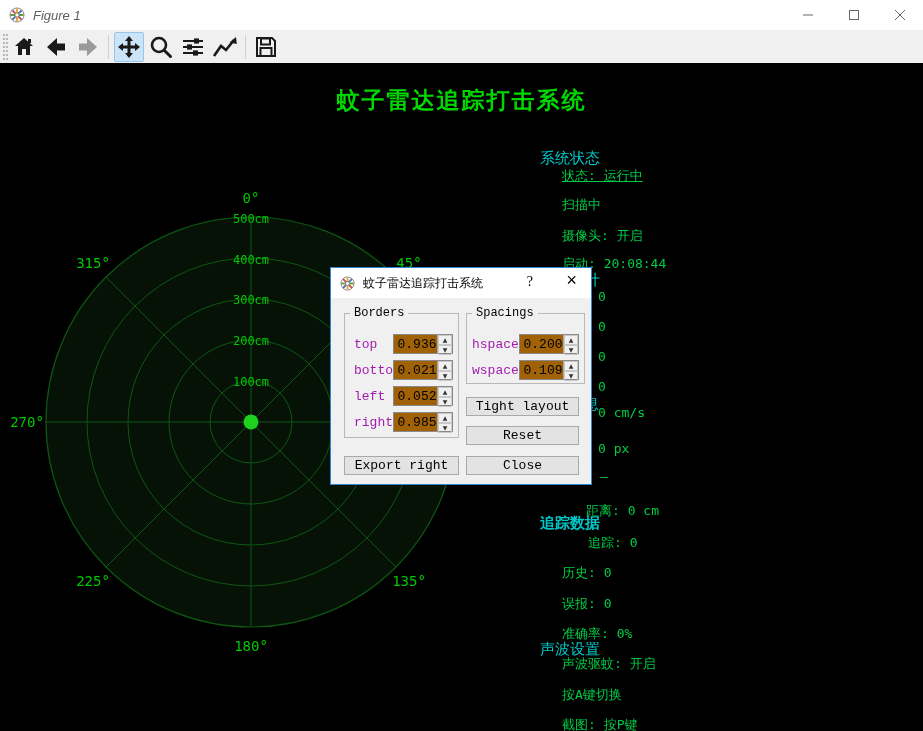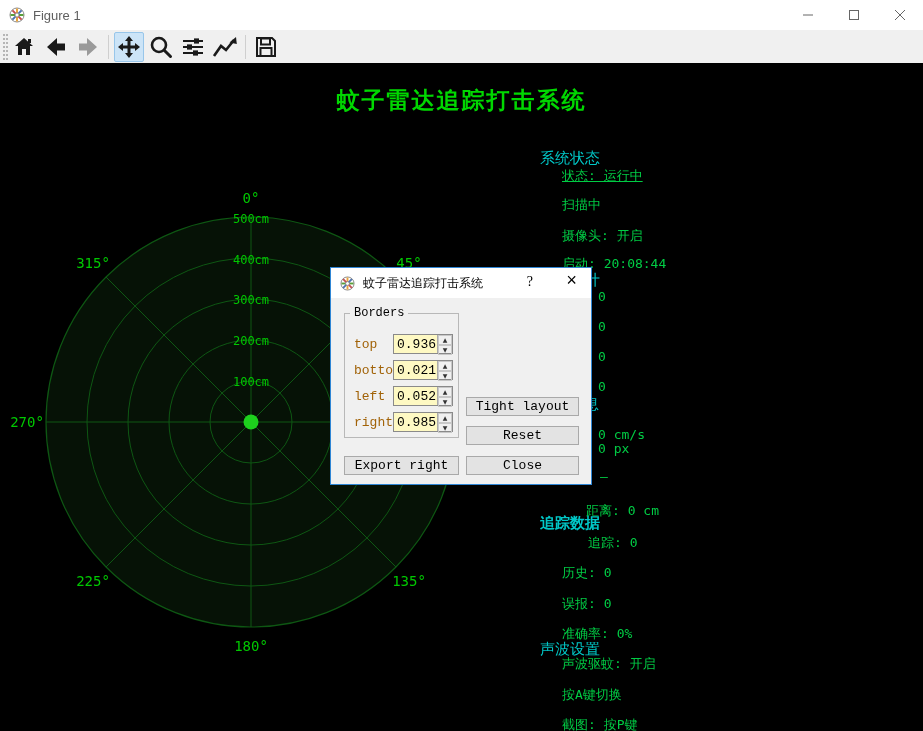--- a/index.html
+++ b/index.html
@@ -2,21 +2,21 @@
 <html><head>
 <meta charset="utf-8">
 <style>
   * { margin:0; padding:0; box-sizing:border-box; }
   html,body { width:923px; height:731px; background:#000; overflow:hidden;
               font-family:"DejaVu Sans Mono", monospace; }
   .window { position:relative; width:923px; height:731px; background:#000; }
 
   
   .titlebar { position:absolute; left:0; top:0; width:923px; height:30px;
-              background:#ffffff; display:flex; align-items:center; }
+              background:#ffffff; display:flex; align-items:center;font-style:italic; }
   .titlebar .app-icon { margin-left:9px; width:16px; height:16px; }
   .titlebar .title-text { margin-left:8px; font-size:13px; color:#606060;
               font-family:"Liberation Sans", sans-serif; }
   .win-controls { position:absolute; right:0; top:0; height:30px; display:flex; }
   .win-btn { width:46px; height:30px; display:flex; align-items:center;
              justify-content:center; }
 
   
   .toolbar { position:absolute; left:0; top:30px; width:923px; height:33px;
              background:#f0f0f0; display:flex; align-items:center; }
@@ -53,25 +53,25 @@
                     font-family:"Liberation Sans", sans-serif; }
   .dlg-help { position:absolute; right:58px; top:6px; font-size:14px; color:#000;
               font-family:"Liberation Serif", serif; }
   .dlg-close { position:absolute; right:14px; top:3px; font-size:18px; color:#000; }
   .dlg-body { position:relative; width:260px; height:186px; background:#f0f0f0; }
   fieldset { position:absolute; border:1px solid #b8b8b8; }
   legend { font-size:12px; color:#000; padding:0 4px; margin-left:5px; }
   .fs-borders { left:13px; top:8px; width:115px; height:132px; }
   .fs-spacings { left:135px; top:8px; width:119px; height:78px; }
   .spin-row { position:absolute; left:0; width:100%; height:20px; }
-  .spin-label { position:absolute; left:9px; top:3px; font-size:13px; color:#a16207; }
+  .spin-label { position:absolute; left:9px; top:3px; font-size:13px; color:#a21caf; }
   .spinbox { position:absolute; right:5px; top:0; width:60px; height:20px;
              border:1px solid #8a8a8a; background:#fff; display:flex; }
   .spin-value { width:43px; height:18px; border:none; outline:none; font-size:13px;
-                font-family:"Liberation Mono", monospace; padding-left:3px; background:#fef9c3; }
+                font-family:"Liberation Mono", monospace; padding-left:3px; background:#a16207;text-align:center; }
   .spinner { width:15px; height:18px; border-left:1px solid #aaa; background:#f0f0f0;
              display:flex; flex-direction:column; }
   .spin-up,.spin-down { flex:1; font-size:6px; line-height:8px; text-align:center;
              color:#333; font-family:"DejaVu Sans", sans-serif; border:1px solid #c8c8c8; }
   .dlg-btn { position:absolute; background:#e3e3e3; border:1px solid #a9a9a9;
              font-size:13px; color:#000; font-family:"Liberation Mono", monospace;
              display:flex; align-items:center; justify-content:center; }
   .btn-tight { left:135px; top:99px; width:113px; height:19px; }
   .btn-reset { left:135px; top:128px; width:113px; height:19px; }
   .btn-close { left:135px; top:158px; width:113px; height:19px; }
@@ -217,21 +217,21 @@
     <div class="sline" style="left:562px; top:123px;">扫描中</div>
     <div class="sline" style="left:562px; top:154px;">摄像头: 开启</div>
     <div class="sline" style="left:562px; top:182px;">启动: 20:08:44</div>
 
     <div class="sfrag-c" style="left:585px; top:198px;">计</div>
     <div class="sline" style="left:598px; top:216px;">0</div>
     <div class="sline" style="left:598px; top:246px;">0</div>
     <div class="sline" style="left:598px; top:276px;">0</div>
     <div class="sline" style="left:598px; top:306px;">0</div>
     <div class="sfrag-c" style="left:584px; top:322px;">息</div>
-    <div class="sline" style="left:598px; top:354px;">0 cm/s</div>
+    <div class="sline" style="left:598px; top:332px;">0 cm/s</div>
     <div class="sline" style="left:598px; top:368px;">0 px</div>
     <div class="sline" style="left:600px; top:396px;">—</div>
 
     <div class="sline" style="left:586px; top:429px;">距离: 0 cm</div>
 
     <div class="shead" style="left:540px; top:441px;font-weight:bold;">追踪数据</div>
     <div class="sline" style="left:588px; top:461px;">追踪: 0</div>
     <div class="sline" style="left:562px; top:491px;">历史: 0</div>
     <div class="sline" style="left:562px; top:522px;">误报: 0</div>
     <div class="sline" style="left:562px; top:552px;">准确率: 0%</div>
@@ -295,20 +295,43 @@
             <span class="spinbox">
               <input class="spin-value" value="0.985" style="">
               <span class="spinner">
                   <span class="spin-up">▲</span>
                   <span class="spin-down">▼</span>
                 </span>
             </span>
           </div>
         </fieldset>
 
+        <fieldset class="fs-spacings">
+          <legend>Spacings</legend>
+          <div class="spin-row" style="top:14px;">
+            <span class="spin-label" style="left:5px;">hspace</span>
+            <span class="spinbox">
+              <input class="spin-value" value="0.200" style="">
+              <span class="spinner">
+                  <span class="spin-up">▲</span>
+                  <span class="spin-down">▼</span>
+                </span>
+            </span>
+          </div>
+          <div class="spin-row" style="top:40px;">
+            <span class="spin-label" style="left:5px;">wspace</span>
+            <span class="spinbox">
+              <input class="spin-value" value="0.109" style="">
+              <span class="spinner">
+                  <span class="spin-up">▲</span>
+                  <span class="spin-down">▼</span>
+                </span>
+            </span>
+          </div>
+        </fieldset>
 
         <div class="dlg-btn btn-tight">Tight layout</div>
         <div class="dlg-btn btn-reset">Reset</div>
         <div class="dlg-btn btn-export">Export right</div>
         <div class="dlg-btn btn-close">Close</div>
       </div>
     </div>
 
   </div>
 </div>

